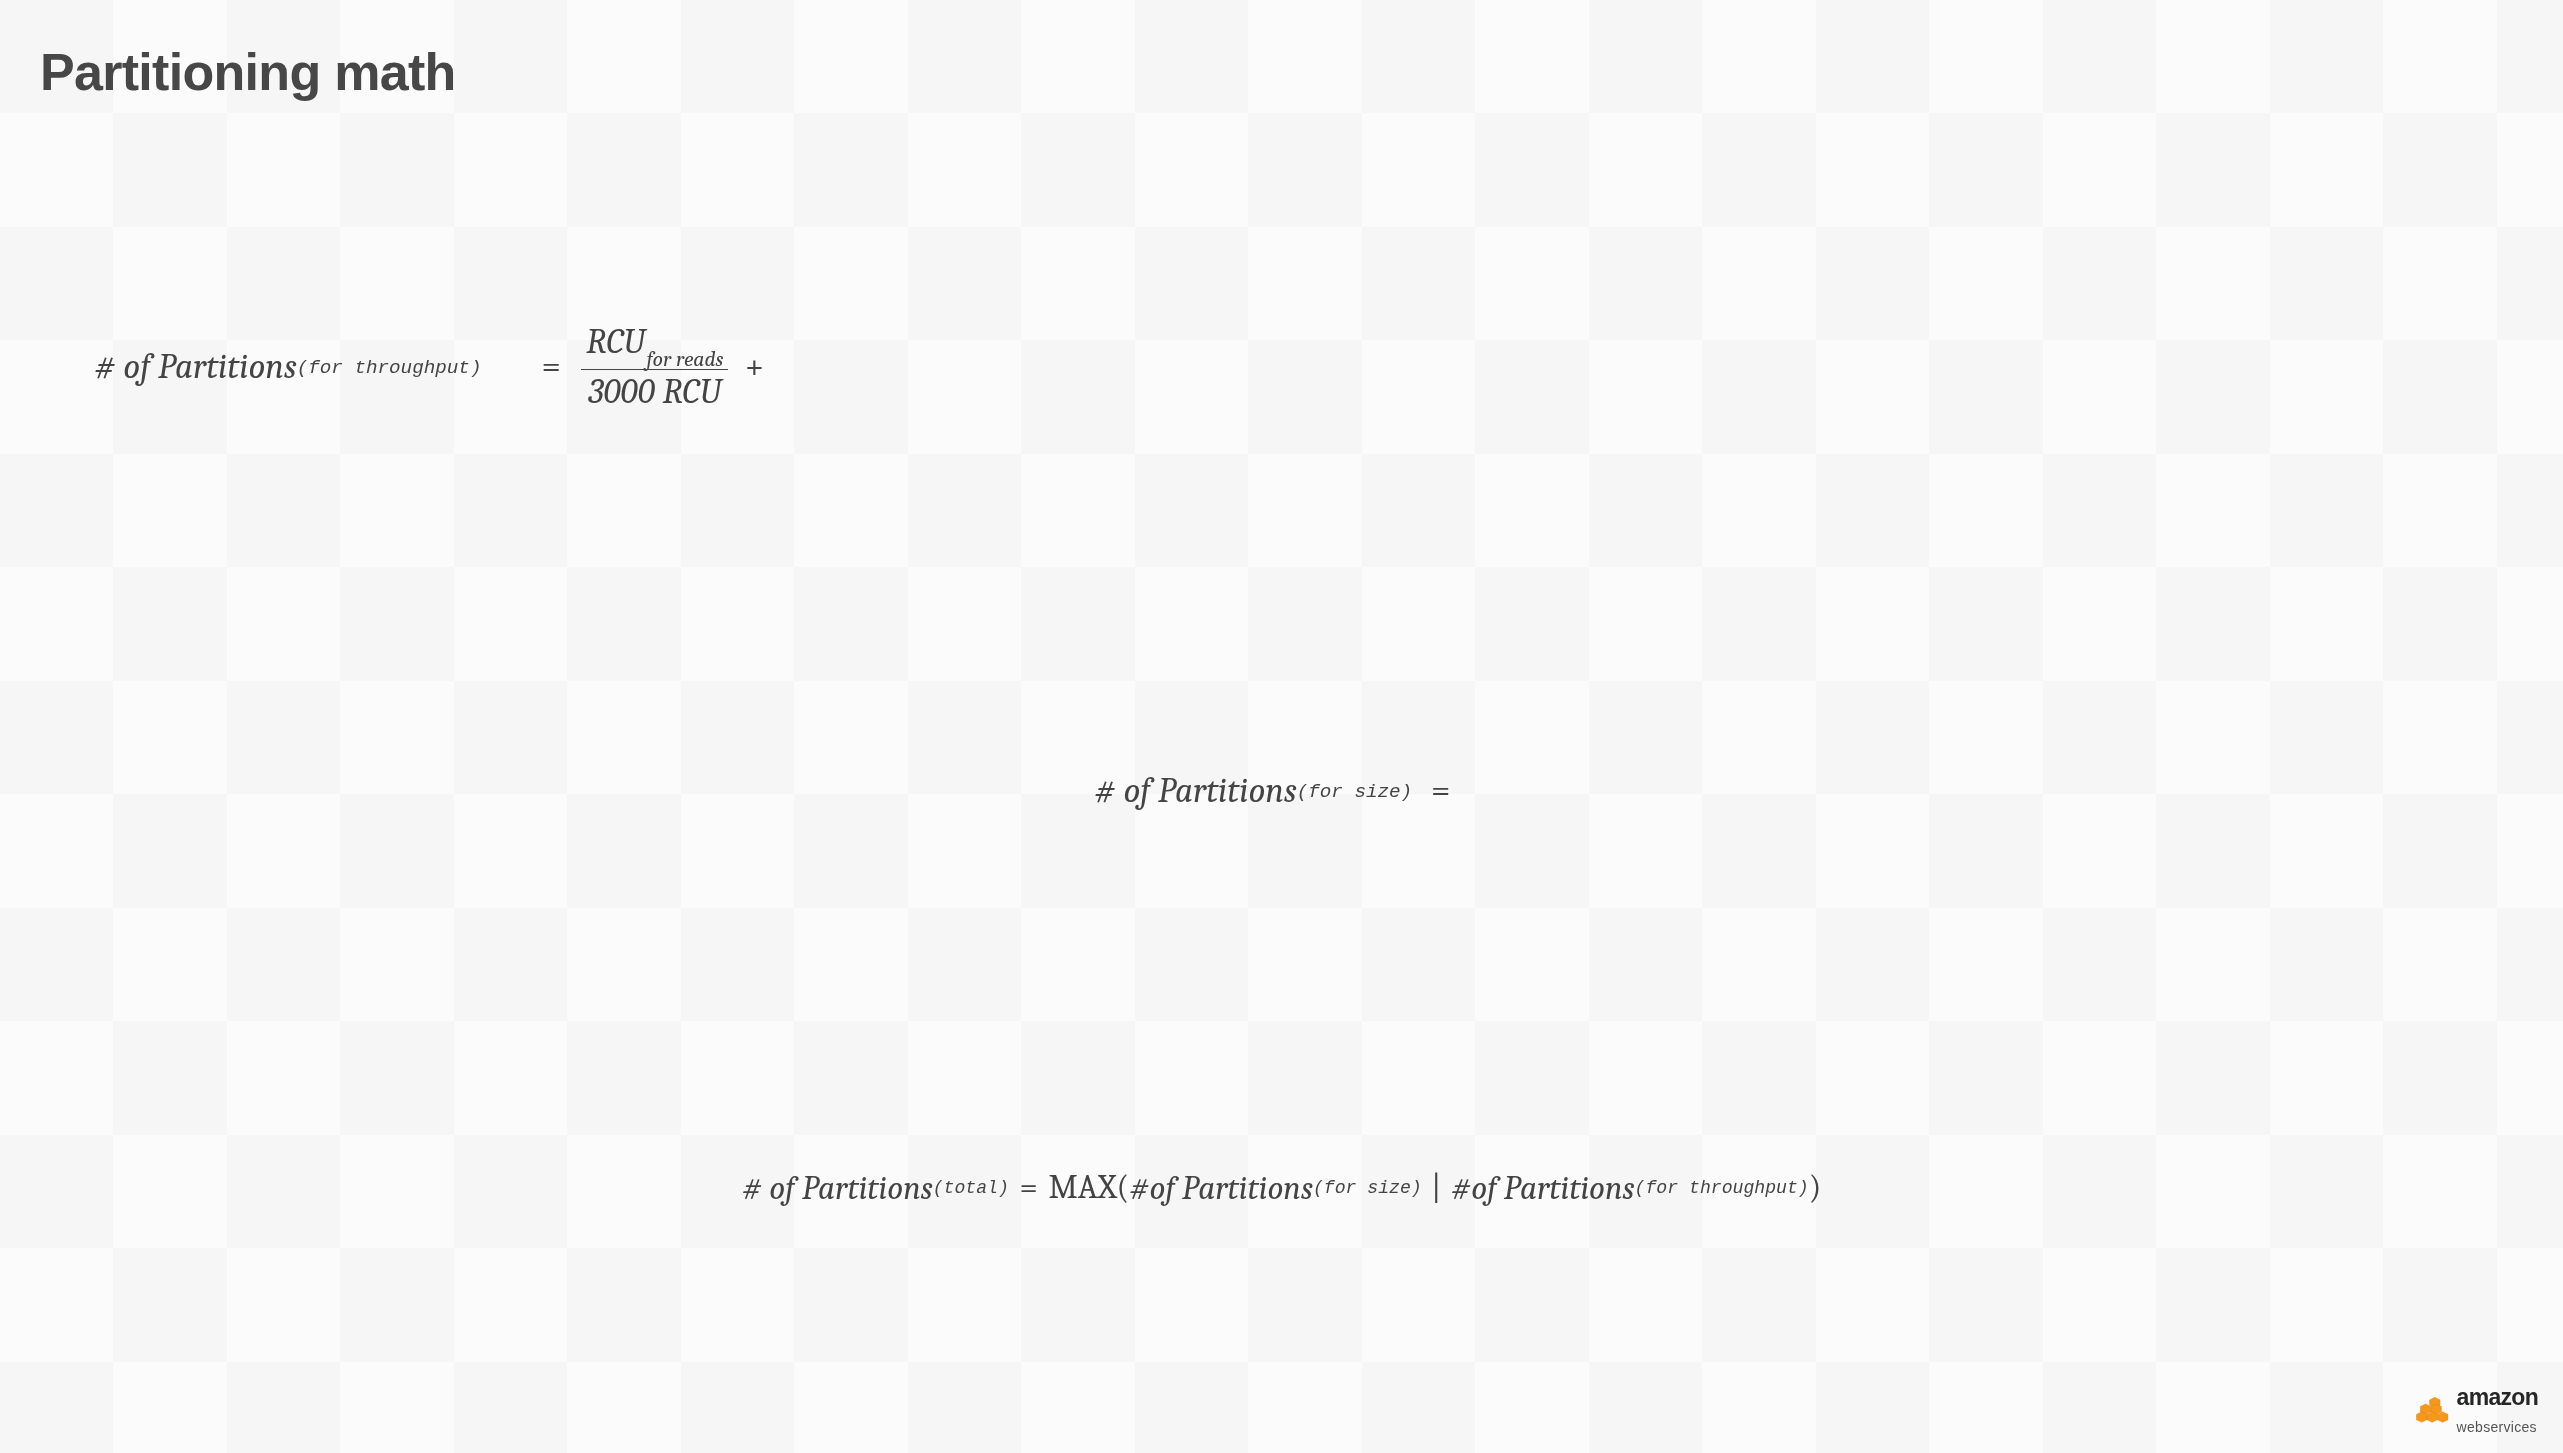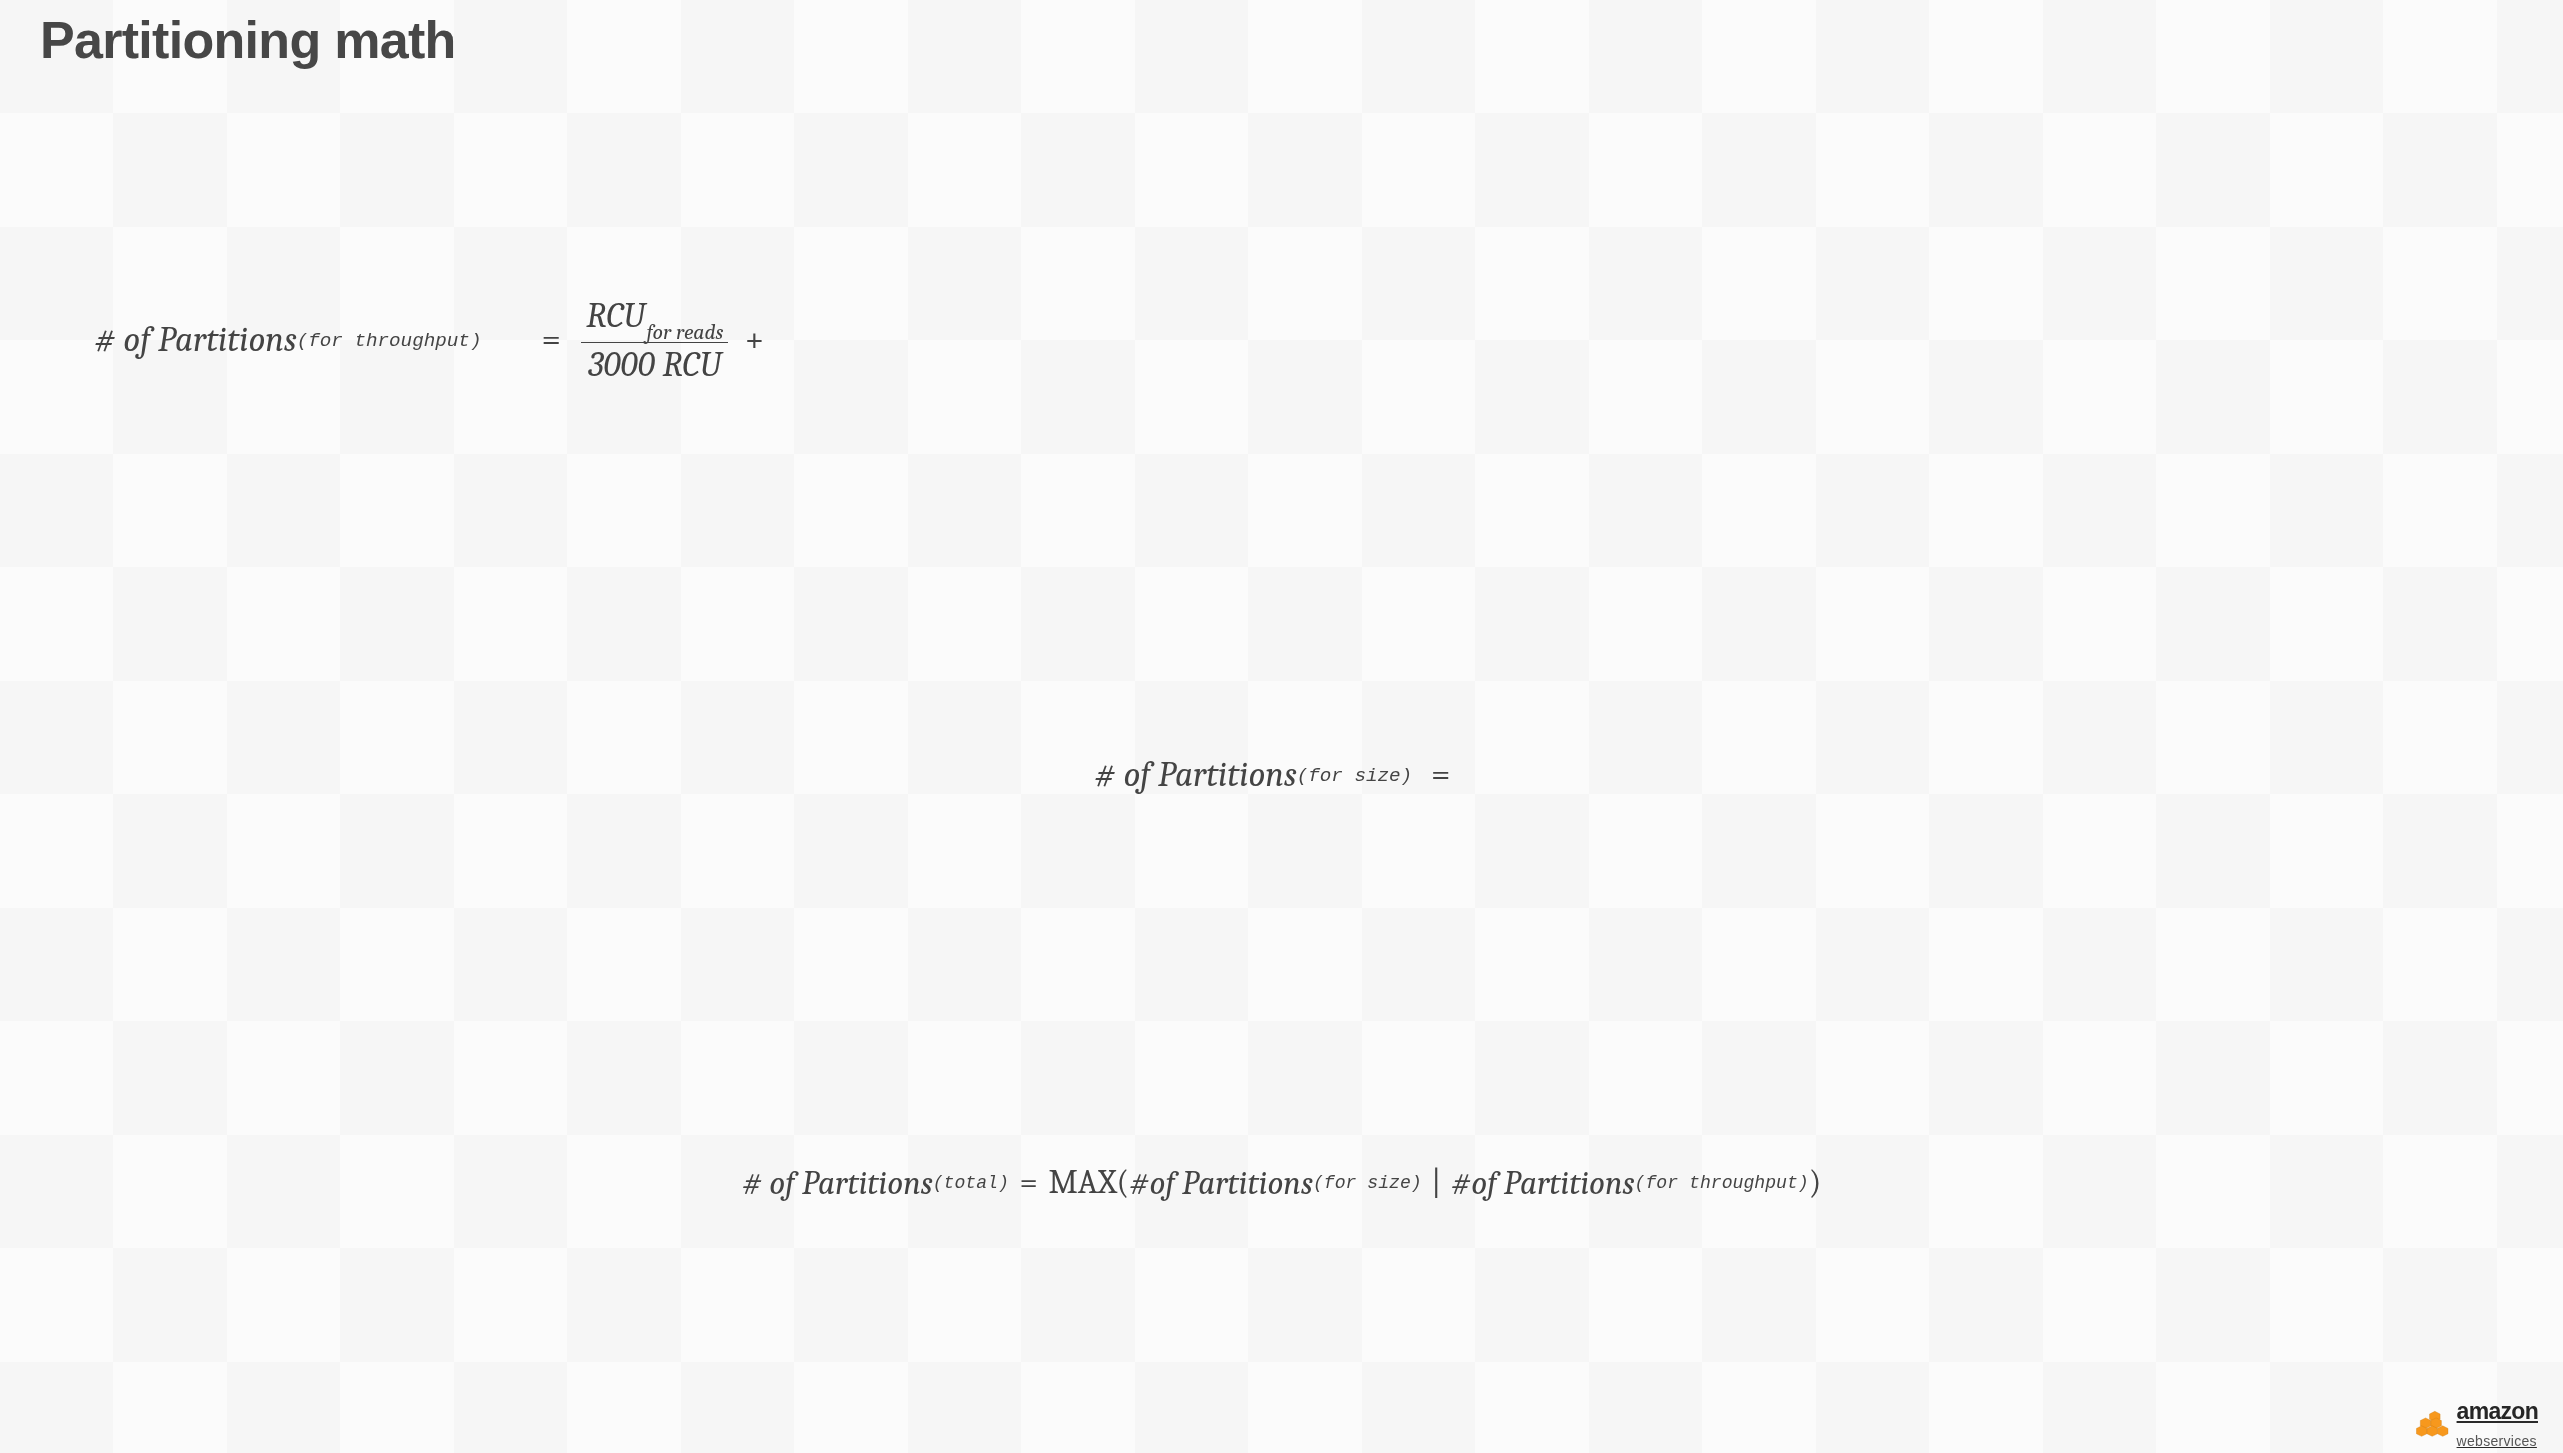--- a/index.html
+++ b/index.html
@@ -17,21 +17,21 @@
     background-size: 227px 227px;
     background-position: 0 0, 113px 113px;
     color: #3a3a3a;
     position: relative;
     overflow: hidden;
   }
   .slide {
     box-sizing: border-box;
     width: 100%;
     height: 100%;
-    padding: 10px 40px 40px 40px;
+    padding: 42px 40px 40px 40px;
     display: flex;
     flex-direction: column;
   }
   h1.title {
     font-family: Arial, Helvetica, sans-serif;
     font-weight: 700;
     font-size: 52px;
     color: #474747;
     margin: 0 0 40px 0;
     letter-spacing: -0.7px;
@@ -93,26 +93,25 @@
     position: relative;
     top: 0.22em;
     margin-left: 1.3px;
   }
   .upright { font-style: normal; }
   .row3 .eq-sign { margin: 0 10.7px; }
   .pipe { font-style: normal; margin: 0 9.3px; }
   .logo {
     position: absolute;
     right: 25px;
-    bottom: 5px;
+    bottom: 19px;
     display: flex;
     align-items: center;
     font-family: Arial, Helvetica, sans-serif;
     color: #2a2a2a;
-    text-decoration: underline;
   }
   .logo .cubes {
     width: 35px;
     height: 29px;
     margin-right: 5.3px;
     position: relative;
   }
   .logo .cubes svg { width: 100%; height: 100%; }
   .logo .text { display: flex; flex-direction: column; line-height: 1; }
   .logo .text .amz {

